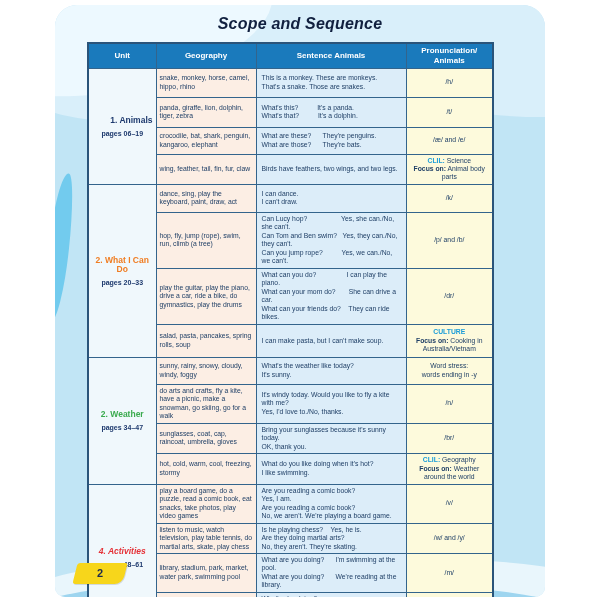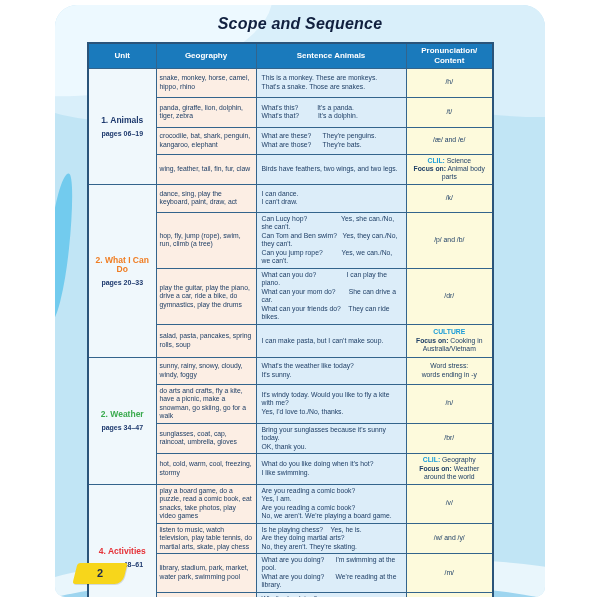--- a/index.html
+++ b/index.html
@@ -74,26 +74,26 @@
           <col style="width:150px">
           <col style="width:87px">
         </colgroup>
 
       <tbody>
           <tr>
         <th class="hdr">Unit</th>
         <th class="hdr">Geography</th>
         <th class="hdr">Sentence Animals</th>
         <th class="hdr">Pronunciation/
-Content</th>
+Animals</th>
       </tr>
 
       <tr style="height:29px">
         <td class="unitcell" rowspan="4">
-          <div class="uname" style="color: rgb(30, 58, 110);">1. Animals</div>
+          <div class="uname" style="color: rgb(30, 58, 110); text-align: right;">1. Animals</div>
           <div class="upages">pages 06–19</div>
         </td>
         <td class="vocab">
               <span class="celltext">snake, monkey, horse, camel, hippo, rhino</span>
             </td>
         <td class="pattern">
               <span class="celltext">This is a monkey. These are monkeys.
 That's a snake. Those are snakes.</span>
             </td>
         <td class="pron">
@@ -242,21 +242,21 @@
 I like swimming.</span>
             </td>
         <td class="pron">
           <div class="c-line"><b style="color: rgb(24, 156, 216);">CLIL:</b><span> Geography</span></div>
           <div class="c-line"><b>Focus on:</b><span> Weather around the world</span></div>
         </td>
       </tr>
 
       <tr style="height:33px">
         <td class="unitcell" rowspan="4">
-          <div class="uname" style="color: rgb(229, 50, 56);">4. Activities</div>
+          <div class="uname" style="color: rgb(229, 50, 56); font-style: italic;">4. Activities</div>
           <div class="upages">pages 48–61</div>
         </td>
         <td class="vocab">
               <span class="celltext">play a board game, do a puzzle, read a comic book, eat snacks, take photos, play video games</span>
             </td>
         <td class="pattern">
               <span class="celltext">Are you reading a comic book?
 Yes, I am.
 Are you reading a comic book?
 No, we aren't. We're playing a board game.</span>

